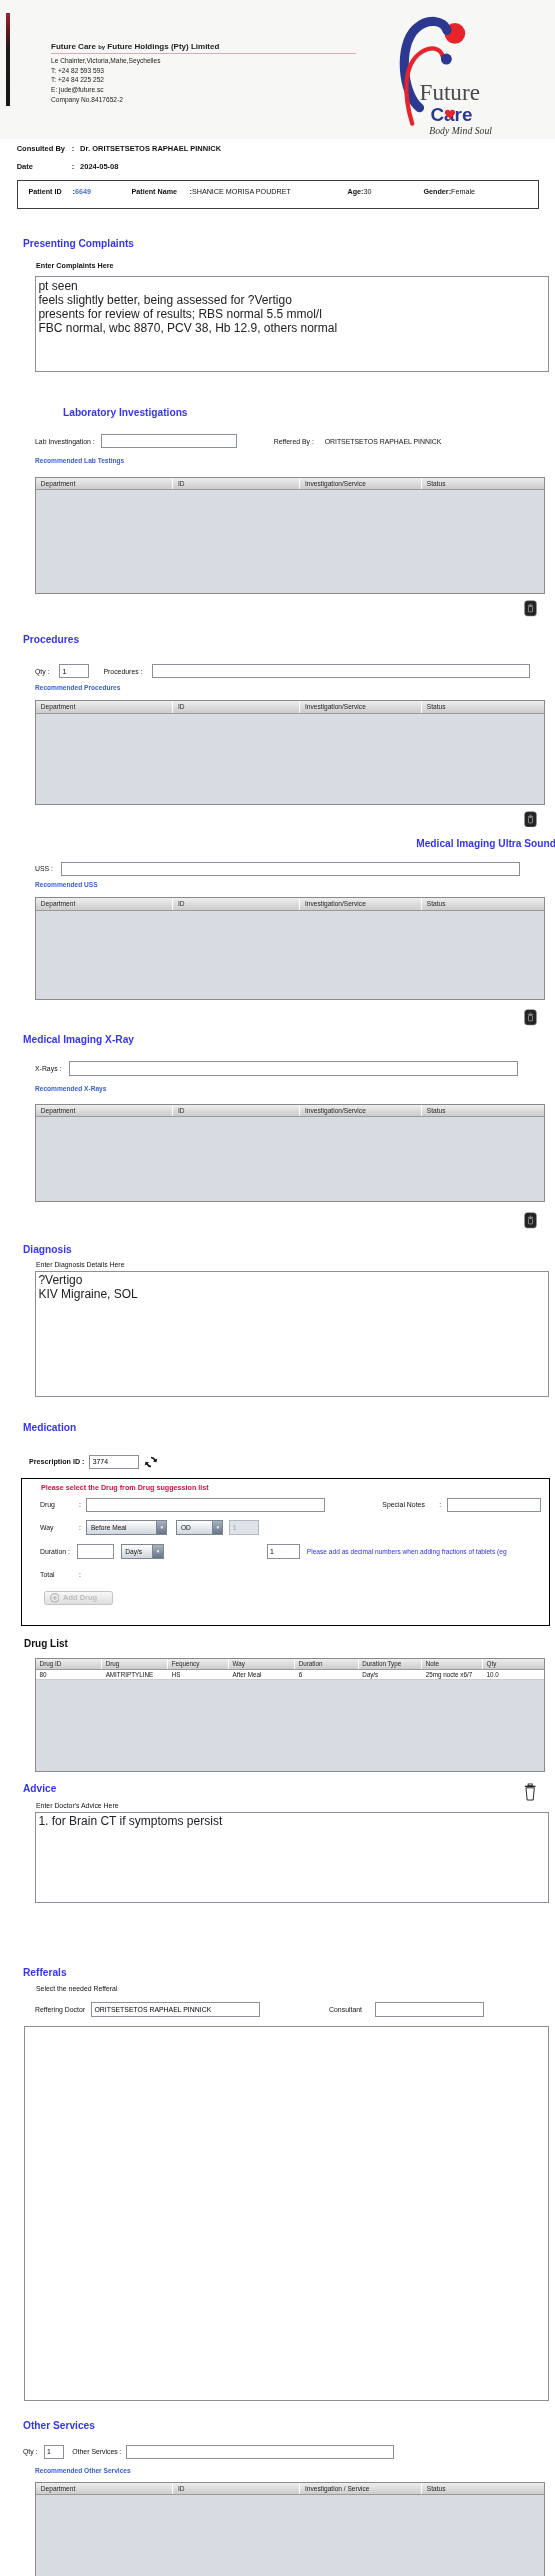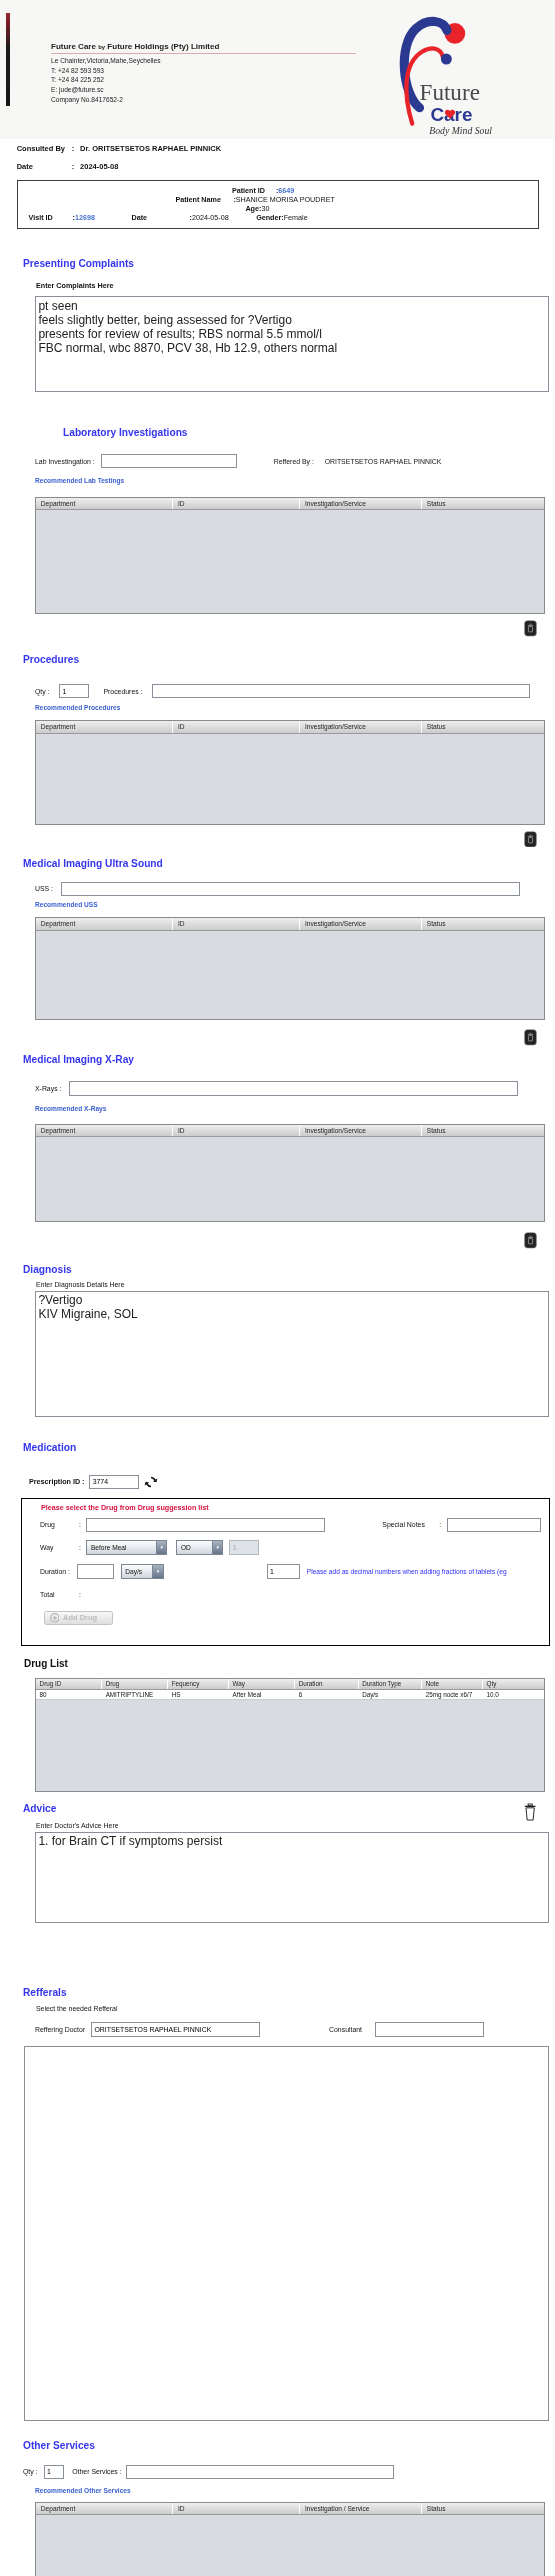--- a/index.html
+++ b/index.html
@@ -109,29 +109,25 @@
 <div class="consult">
   <div class="line">
     <span class="clabel">Consulted By</span><span class="ccolon">:</span><span>Dr.  ORITSETSETOS RAPHAEL PINNICK</span>
   </div>
   <div class="line">
     <span class="clabel">Date</span><span class="ccolon">:</span><span>2024-05-08</span>
   </div>
 </div>
 
 <div class="patient-box">
-  <div class="p-row" style="margin-bottom:14px;flex-direction:column;">
+  <div class="p-row" style="margin-bottom:6px;">
     <span class="c1 p-pair"><span class="p-lbl1">Patient ID</span><b>:</b><span class="p-id">6649</span></span>
     <span class="c2 p-pair"><span class="p-lbl2">Patient Name</span><b>:</b><span>SHANICE MORISA POUDRET</span></span>
     <span class="c3 p-pair"><b>Age</b><b>:</b><span>30</span></span>
     <span class="c4 p-pair"><b>Gender</b><b>:</b><span>Female</span></span>
-  </div>
-  <div class="p-row">
-    <span class="c1 p-pair"><span class="p-lbl1">Visit ID</span><b>:</b><span class="p-id">12698</span></span>
-    <span class="c2 p-pair"><span class="p-lbl2">Date</span><b>:</b><span>2024-05-08</span></span>
   </div>
 </div>
 
 <div class="sec-title" style="margin-top:29px;">Presenting Complaints</div>
 <div class="bold-label" style="margin-top:12px;">Enter Complaints Here</div>
 <textarea class="bigtext" style="height: 96px; margin-top: 6px;">pt seen
 feels slightly better, being assessed for ?Vertigo
 presents for review of results; RBS normal 5.5 mmol/l
 FBC normal, wbc 8870, PCV 38, Hb 12.9, others normal</textarea>
 
@@ -180,21 +176,21 @@
 </div>
 <div class="trash-row" style="margin-top:6px;">
   <svg class="trash-btn" width="13" height="16.7" viewBox="0 0 22 28">
     <rect x="1" y="1" width="20" height="26" rx="5" fill="#232323" stroke="#8a8a8a"></rect>
     <line x1="6.5" y1="9" x2="15.5" y2="9" stroke="#cfcfcf"></line>
     <line x1="9.5" y1="7" x2="12.5" y2="7" stroke="#cfcfcf"></line>
     <rect x="7.5" y="11" width="7" height="9" rx="1" fill="none" stroke="#cfcfcf"></rect>
   </svg>
 </div>
 
-<div class="sec-title" style="margin-top:10.8px;">Medical Imaging Ultra Sound</div>
+<div class="sec-title" style="margin-top:10.8px;text-align:right;">Medical Imaging Ultra Sound</div>
 <div class="frm-row" style="margin:12px 0 0 35px; height:15.5px;">
   <span>USS :</span>
   <input class="txt" style="margin-left: 8.4px; width: 459px;">
 </div>
 <div class="reco-link" style="margin-top:4.8px;">Recommended USS</div>
 <div class="svc-table" style="margin-top:8.4px;">
   <div class="svc-head">
     <div class="hc w27">Department</div>
     <div class="hc w25">ID</div>
     <div class="hc w24">Investigation/Service</div>

